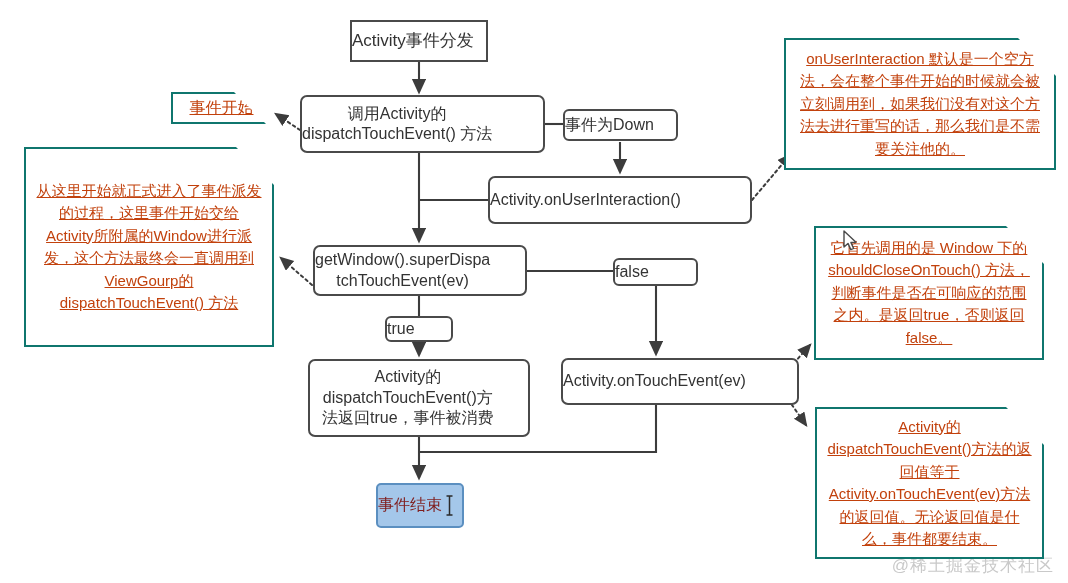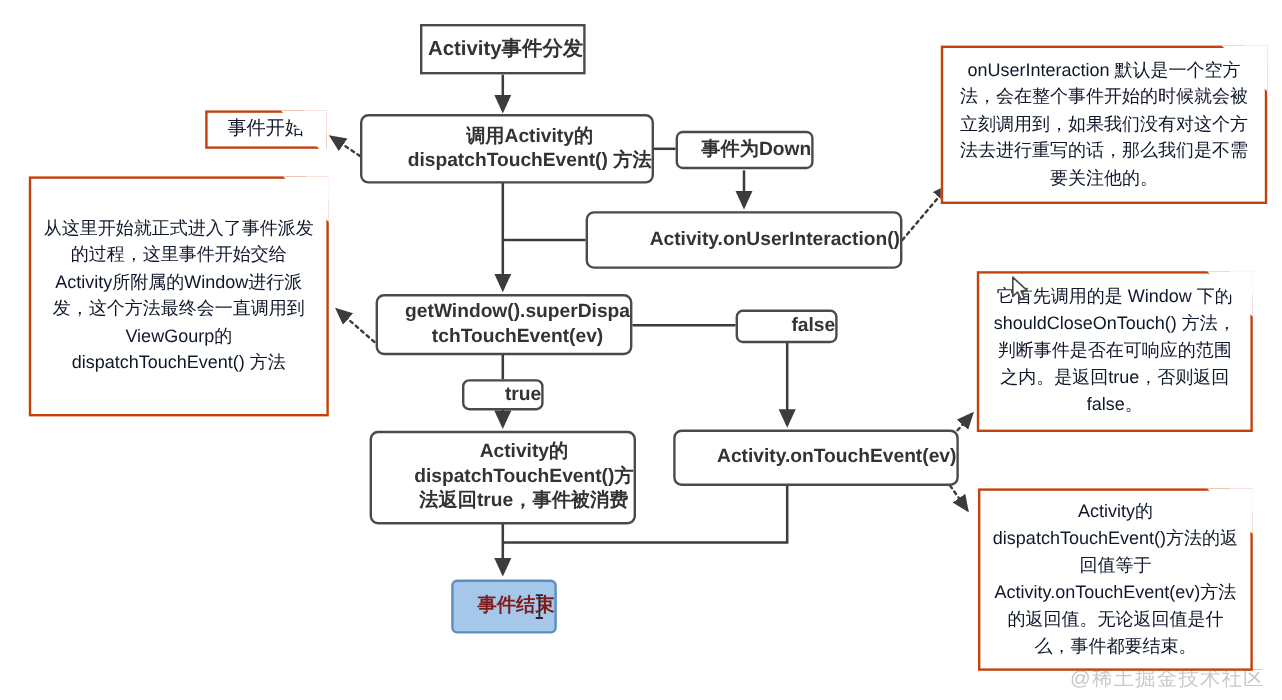--- a/index.html
+++ b/index.html
@@ -25,48 +25,48 @@
     height: 583px;
   }
   .node {
     position: absolute;
     box-sizing: border-box;
     border: 2px solid #4a4a4a;
     background: #ffffff;
     color: #333333;
     display: flex;
     align-items: center;
-    justify-content: flex-end;
+    justify-content: flex-start;
     text-align: center;
     line-height: 1.28;
     z-index: 3;
-    font-weight: bold;
   }
   .node.rounded { border-radius: 7px; }
   .node.pill    { border-radius: 6px; }
   .node.sharp   { border-radius: 0; }
   .node.terminal {
     background: #a4c7ea;
     border: 2px solid #5b8fc0;
     border-radius: 5px;
     color: #7f1d1d;
   }
   .note {
     position: absolute;
     box-sizing: border-box;
-    border: 2px solid #c2410c;
-    background: #ffffff;
-    color: #0f172a;
+    border: 2px solid #0f766e;
+    background: #ffffff;
+    color: #c2410c;
     display: flex;
     align-items: center;
     justify-content: center;
     text-align: center;
     line-height: 1.5;
     padding: 6px 10px;
     z-index: 3;
+    text-decoration: underline;
   }
   .note::after {
     content: "";
     position: absolute;
     top: -2px;
     right: -2px;
     width: 0;
     height: 0;
     border-left: 19px solid transparent;
     border-bottom: 19px solid transparent;

